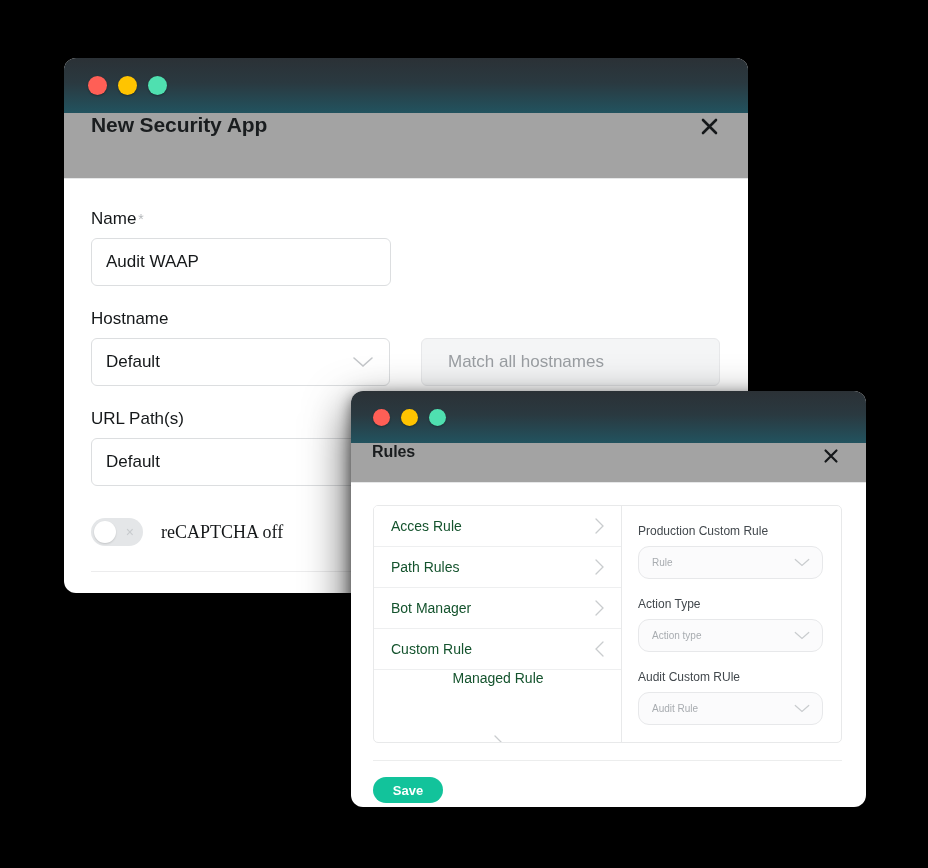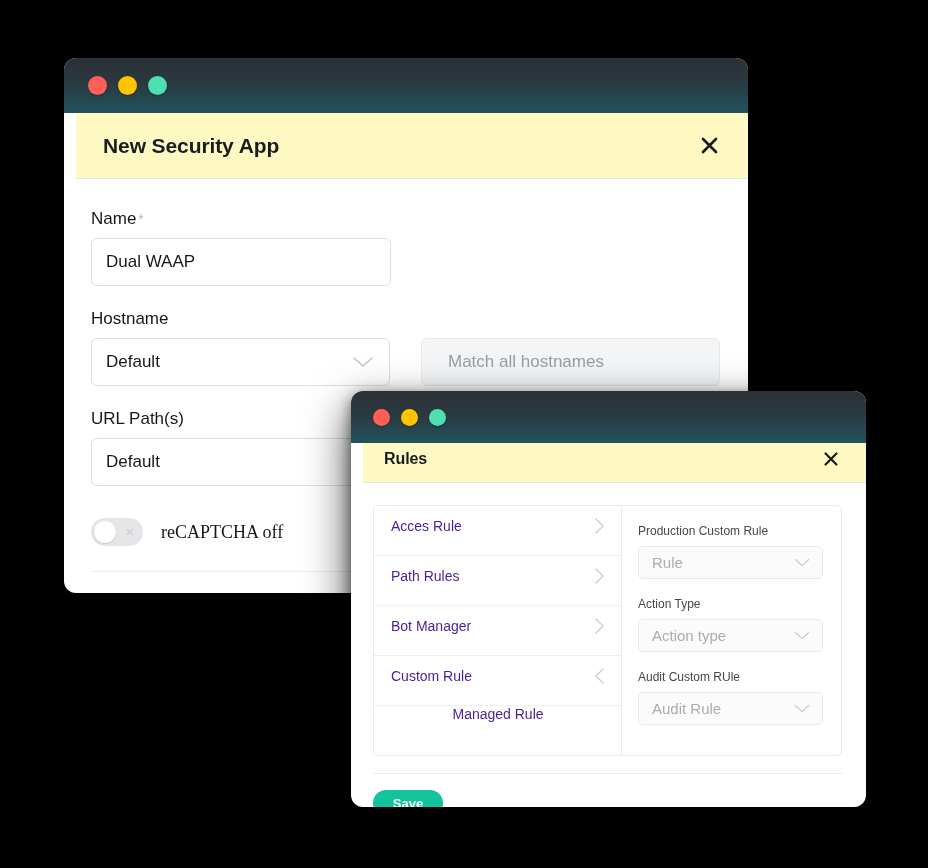--- a/index.html
+++ b/index.html
@@ -35,28 +35,26 @@
   .titlebar.small { height: 52px; padding-left: 22px; }
   .dots { display: flex; align-items: center; gap: 11px; }
   .dot {
     width: 19px; height: 19px; border-radius: 50%;
     box-shadow: 0 1px 2px rgba(0,0,0,0.30);
   }
   .dot.sm { width: 17px; height: 17px; }
 
   .dialog-header {
     height: 66px;
-    background: #fef9c3;
+    background: #a3a3a3;
     border-bottom: 1px solid #e6e7e8;
     display: flex;
-    align-items: center;
     justify-content: space-between;
     padding: 0 26px 0 27px;
     box-sizing: border-box;
-    margin-left: 12px;
   }
   .dialog-header.small { height: 40px; padding: 0 22px 8px 21px; }
   .dialog-title {
     font-size: 21px;
     font-weight: 700;
     color: #1a1d1f;
     letter-spacing: -0.1px;
   }
   .dialog-title.small { font-size: 16px; }
   .close-x {
@@ -191,24 +189,24 @@
   .rules-list {
     width: 247px;
     flex: none;
     border-right: 1px solid #e8e9ea;
   }
   .rule-item {
     height: 40px;
     display: flex;
     align-items: center;
     justify-content: space-between;
-    padding: 0 16px 9px 17px;
+    padding: 0 16px 0 17px;
     border-bottom: 1px solid #eeeff0;
     font-size: 14px;
-    color: #4c1d95;
+    color: #14532d;
     cursor: pointer;
     background: #ffffff;
     gap: 48px;
   }
   .rule-item:last-child { border-bottom: 0; flex-direction: column; }
   .rule-chev { color: #c9ccce; display: flex; align-items: center; }
 
   .rules-detail {
     flex: 1;
     padding: 18px 18px 17px 16px;
@@ -217,27 +215,27 @@
   .detail-label {
     font-size: 12px;
     color: #42484d;
     margin-bottom: 8px;
   }
   .detail-group { margin-bottom: 18px; }
   .detail-group:last-child { margin-bottom: 0; }
   .detail-select {
     height: 33px;
     border: 1px solid #e7e8ea;
-    border-radius: 5px;
+    border-radius: 11px;
     background: #fbfbfc;
     display: flex;
     align-items: center;
     justify-content: space-between;
     padding: 0 11px 0 13px;
-    font-size: 15px;
+    font-size: 10px;
     color: #a8acb0;
     cursor: pointer;
     box-sizing: border-box;
   }
   .detail-select .chev { color: #c9ccce; }
 
   .rules-footer { padding: 16px 24px 0 22px; }
   #win-rules .btn-save {
     width: 70px; height: 26px; font-size: 13px; border-radius: 13px;
   }
@@ -268,21 +266,21 @@
       </svg>
     </span>
   </div>
 
   <div class="form-body">
 
     <div class="row">
       <div class="col">
         <label class="field-label"><span>Name</span><span class="req-star">*</span></label>
         <div class="text-input">
-          <span>Dual WAAP</span>
+          <span>Audit WAAP</span>
         </div>
       </div>
     </div>
 
     <div class="row">
       <div class="col">
         <label class="field-label">Hostname</label>
         <div class="select-input">
           <span>Default</span>
           <span class="chev">

